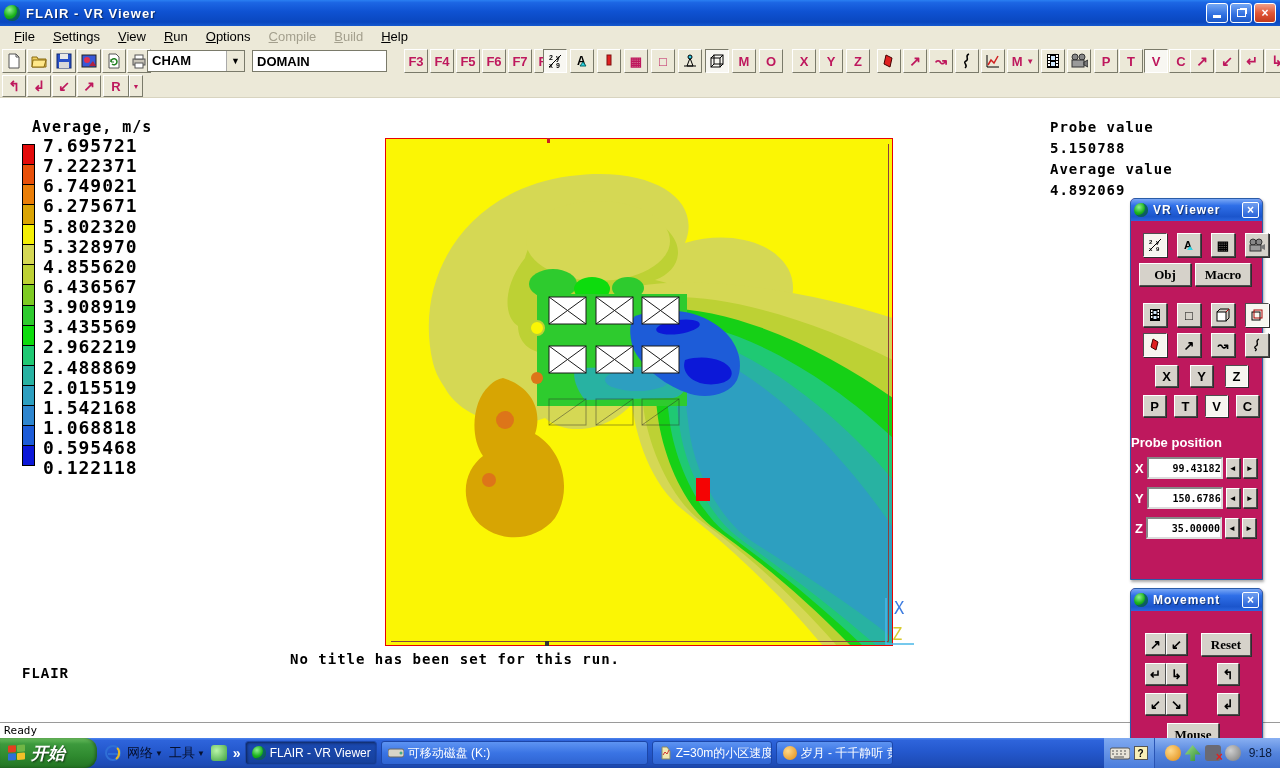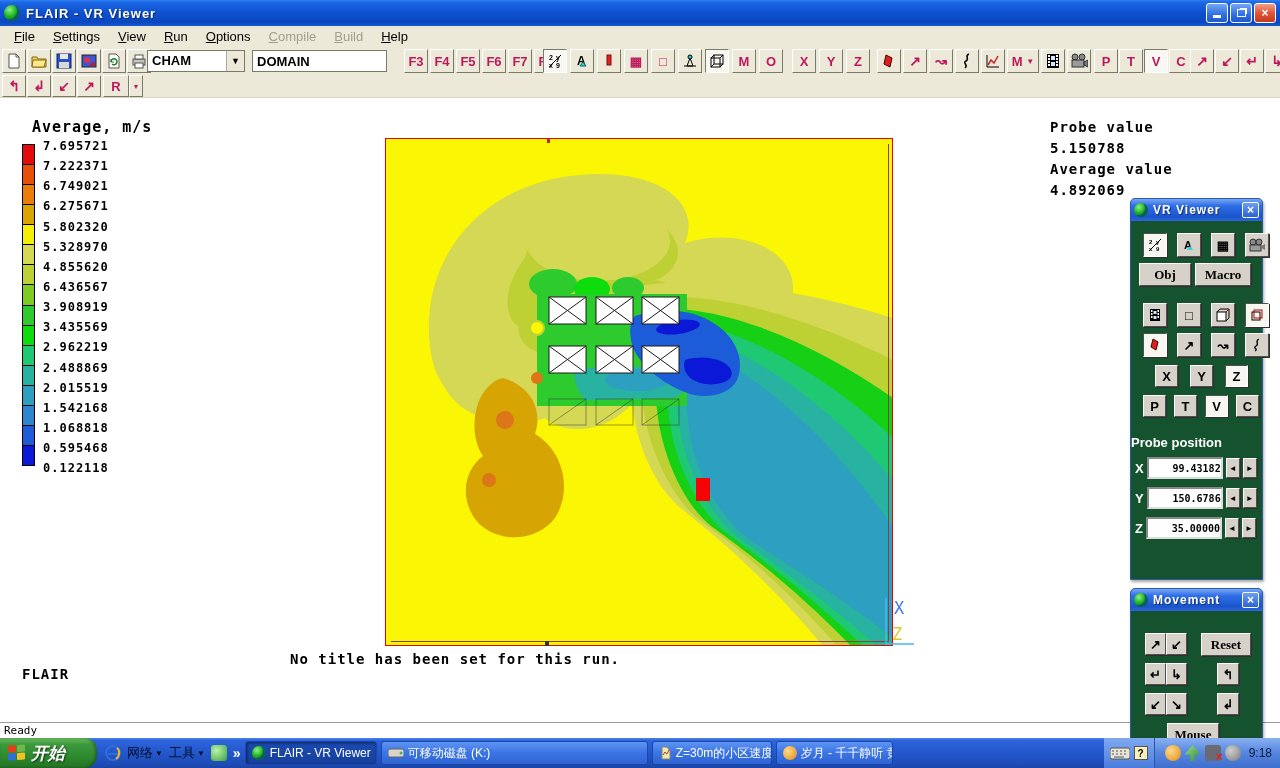--- a/index.html
+++ b/index.html
@@ -51,31 +51,31 @@
   
   .cfdtext { font-family:"DejaVu Sans Mono", monospace; font-weight:bold; color:#000; }
 
   #legend { position:absolute; left:22px; top:118px; }
   #legend .ltitle { font-size:15px; letter-spacing:1px; margin-left:10px; margin-bottom:6px; }
   #legend .lrow { display:flex; }
   #legend-bar { width:13px; border:1px solid #000; height:322px; display:flex; flex-direction:column; margin-top:2px; }
   #legend-bar .seg { flex:1; border-bottom:1px solid #000; }
   #legend-bar .seg:last-child { border-bottom:none; }
   #legend-labels { margin-left:8px; margin-top:-6px; }
-  .legend-label { height:20.15px; font-size:12px; letter-spacing:1px; line-height:20.15px; font-family:"DejaVu Sans Mono",monospace; font-weight:bold; }
+  .legend-label { height:20.15px; font-size:18px; letter-spacing:1px; line-height:20.15px; font-family:"DejaVu Sans Mono",monospace; font-weight:bold; }
 
   #probeblock { position:absolute; left:1050px; top:117px; font-size:14px; line-height:21px; letter-spacing:1px; }
   #caption { position:absolute; left:290px; top:651px; font-size:14px; letter-spacing:1px; }
-  #watermark { position:absolute; left:22px; top:666px; font-size:14px; letter-spacing:1px; }
+  #watermark { position:absolute; left:22px; top:666px; font-size:14px; letter-spacing:1px;font-family:Liberation Mono, monospace; }
 
   #canvas { position:absolute; left:385px; top:138px; width:508px; height:508px; }
   #axiswidget { position:absolute; left:872px; top:592px; width:52px; height:64px; }
 
   
-  .palette { position:absolute; width:133px; border:1px solid #2a5ca8; border-radius:5px 5px 0 0; background:#14532d;
+  .palette { position:absolute; width:133px; border:1px solid #2a5ca8; border-radius:5px 5px 0 0; background:#be185d;
     box-shadow:1px 2px 3px rgba(0,0,0,.35); }
   .ptitle { height:22px; border-radius:4px 4px 0 0; display:flex; align-items:center; padding:0 3px;
     background:linear-gradient(180deg,#79a7f5 0%,#2f6fe8 30%,#1b55cc 80%,#2b66dd 100%); }
   .ptitle .sphere { width:14px; height:14px; }
   .ptitle .pt { color:#fff; font-weight:bold; font-size:12px; margin-left:5px; letter-spacing:1px;
     text-shadow:1px 1px 1px rgba(0,0,0,.5); }
   .pclose { margin-left:auto; width:17px; height:16px; border:1px solid #fff; border-radius:2px;
     background:linear-gradient(180deg,#6f9ef0,#2a63d8); color:#fff; font-weight:bold; font-size:12px;
     line-height:14px; text-align:center; }
   .pbody { position:relative; }

